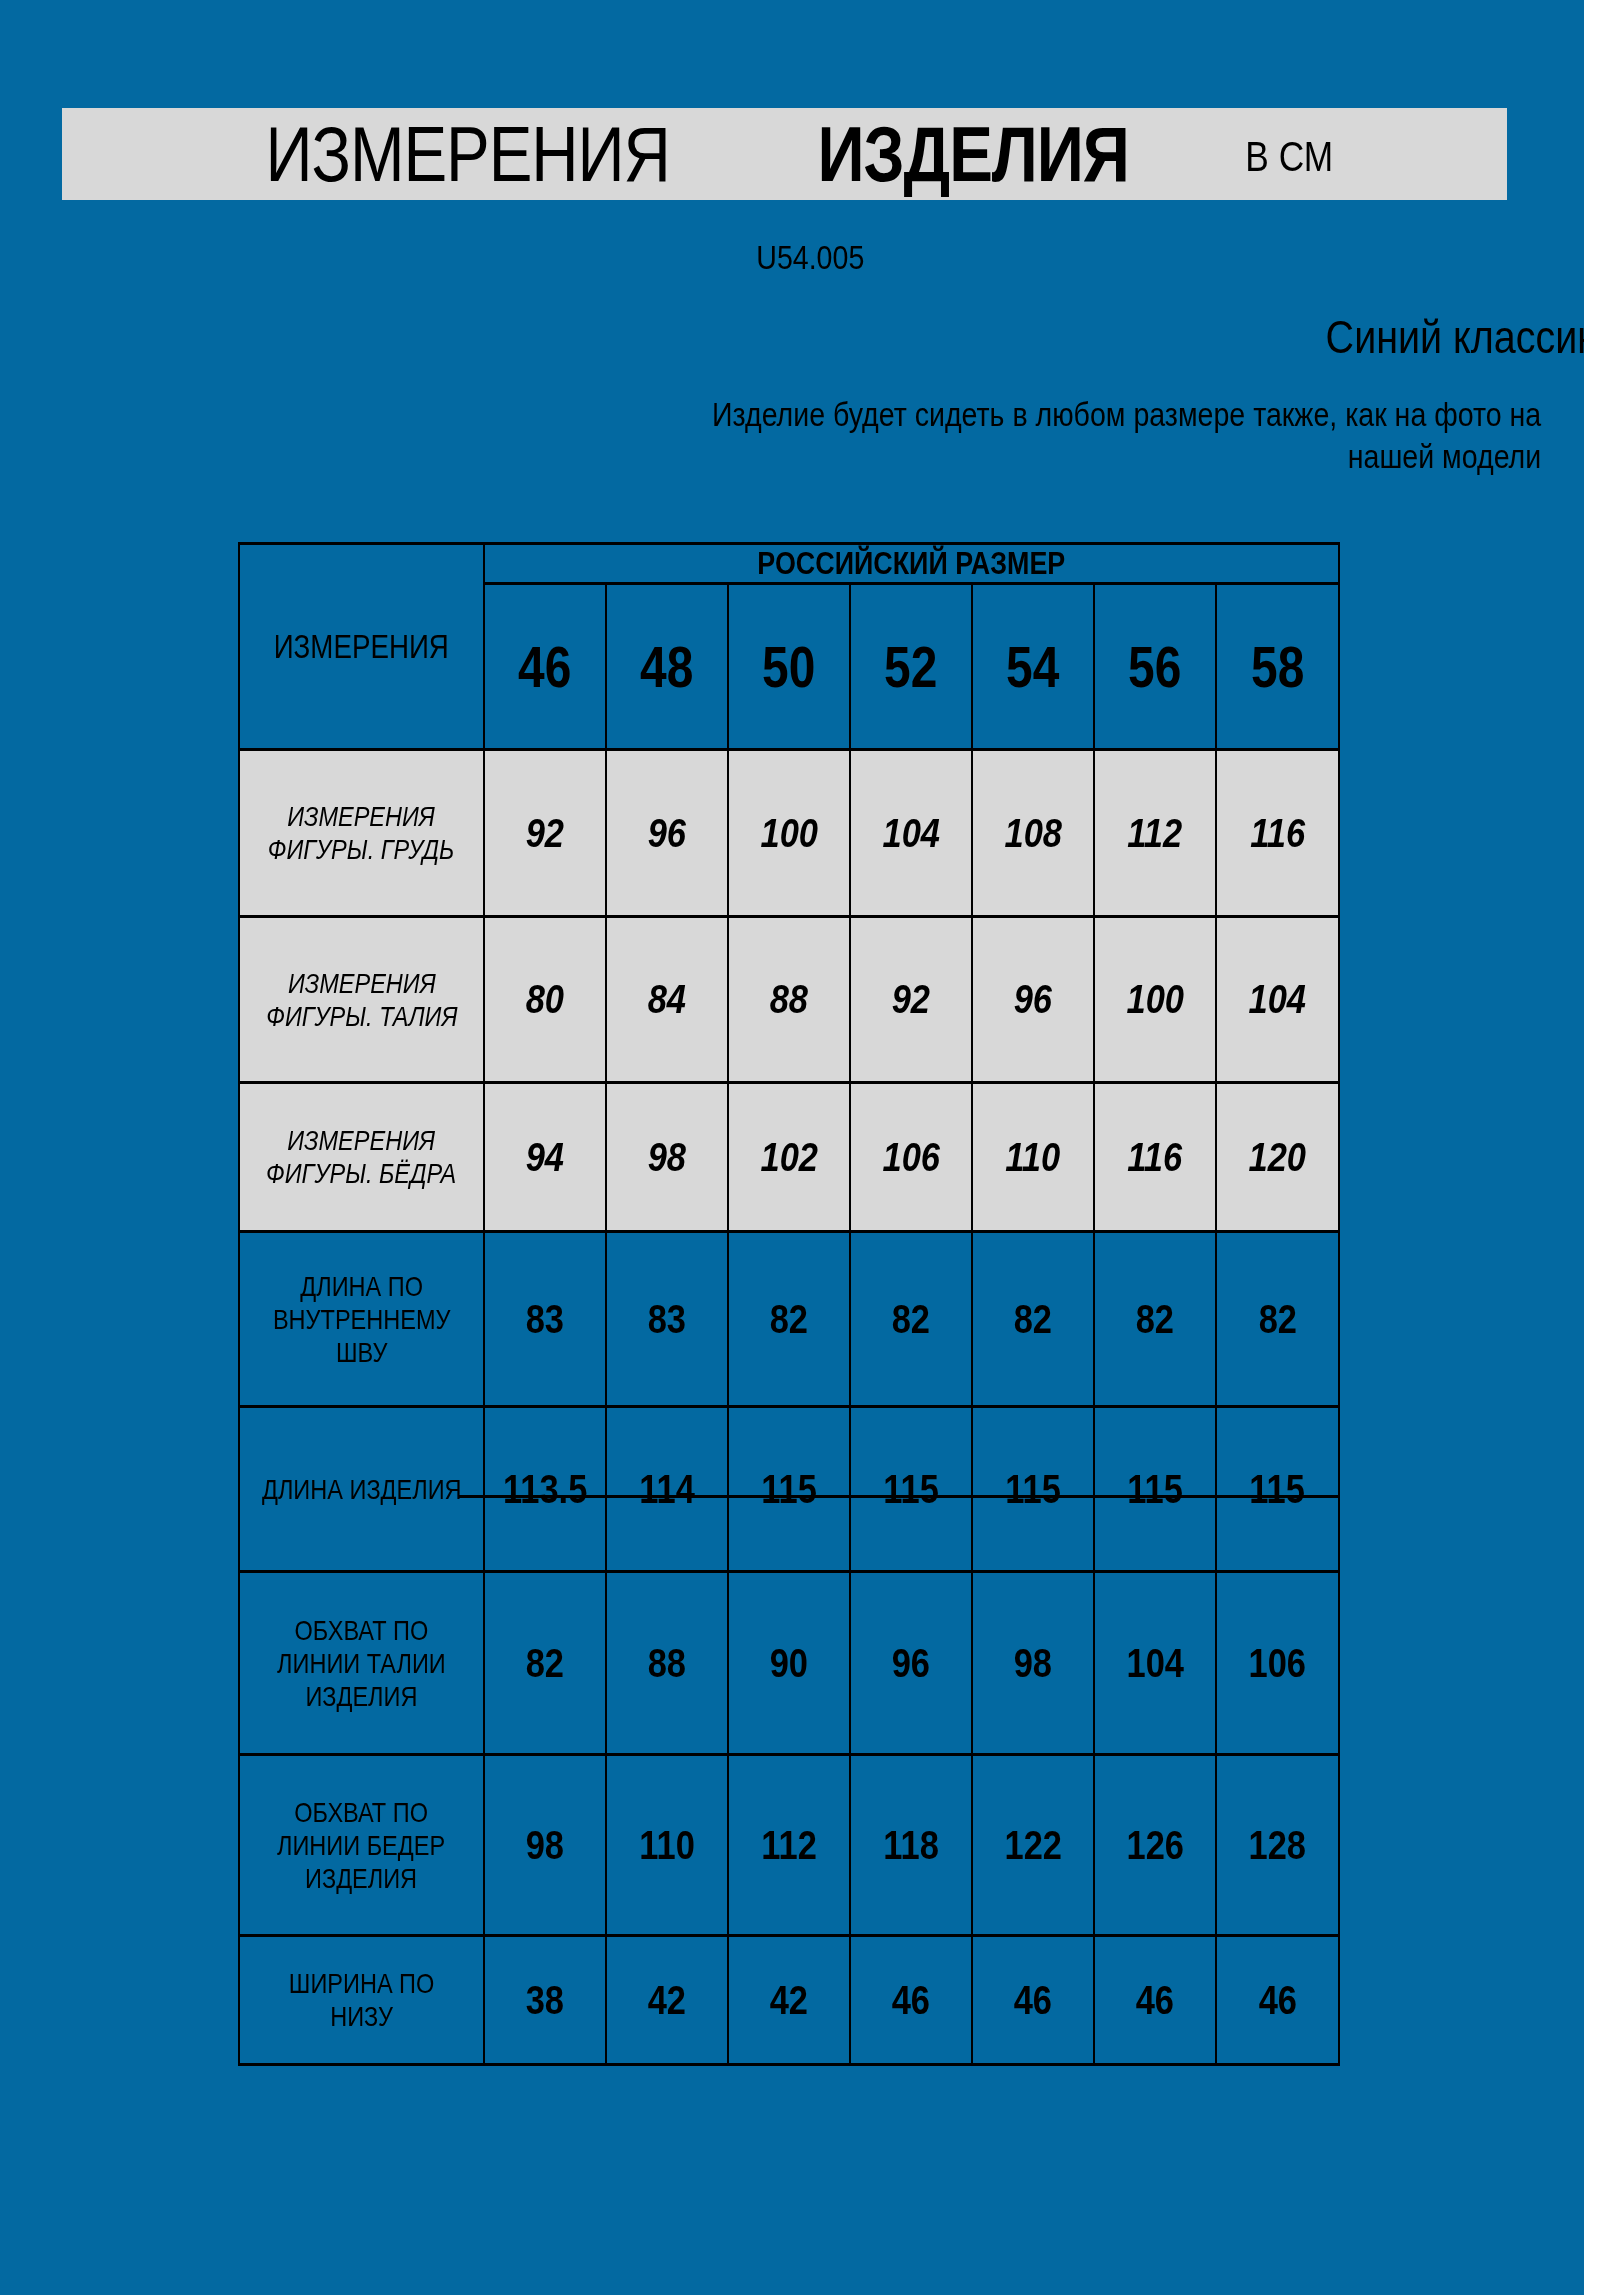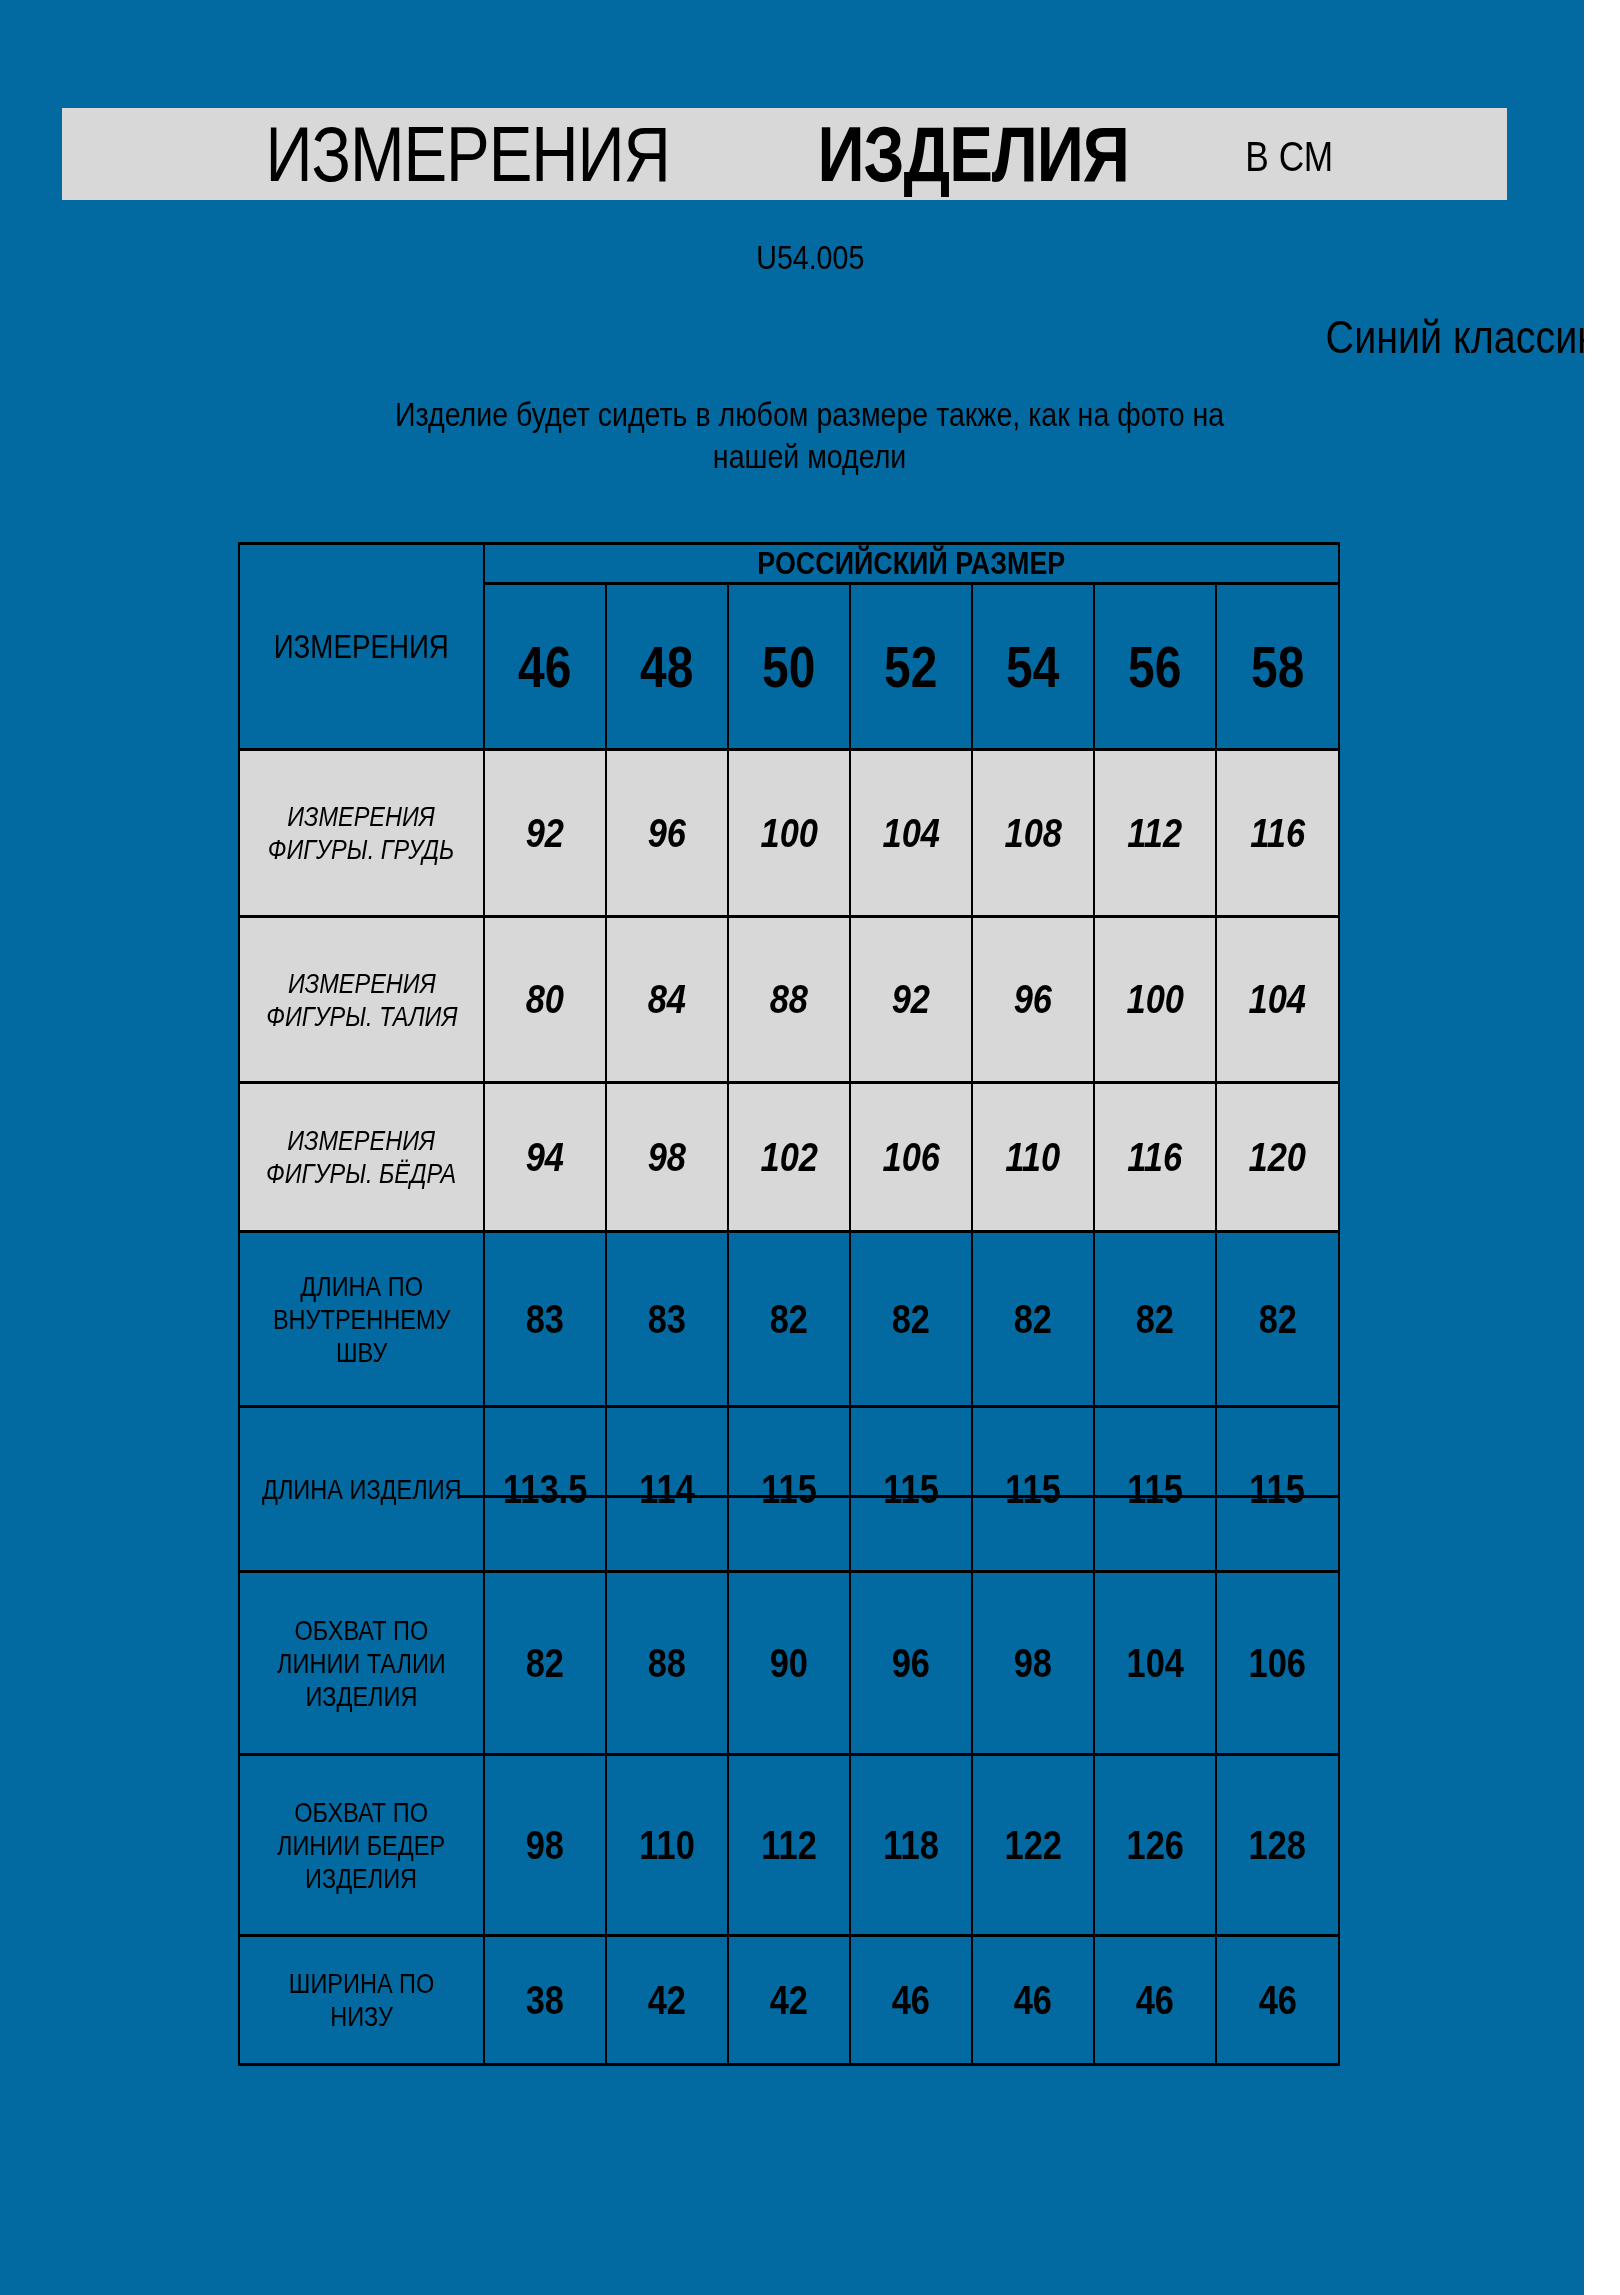--- a/index.html
+++ b/index.html
@@ -36,21 +36,21 @@
   .model{
     position:absolute; left:0; top:238px; width:1620px;
     text-align:center; font-size:34px; font-weight:400;
   }
   .colorname{
     position:absolute; left:0; top:309px; width:1620px;
     text-align:right; font-size:47px; font-weight:400;
   }
   .note{
     position:absolute; left:0; top:393px; width:1620px;
-    text-align:center; font-size:34px; line-height:42px; font-weight:400;
+    text-align:right; font-size:34px; line-height:42px; font-weight:400;
   }
   
   .tblwrap{
     position:absolute; left:238px; top:542px;
     width:1101px; height:1516px;
   }
   table.sizes{
     width:100%; height:100%;
     border-collapse:collapse;
     table-layout:fixed;

